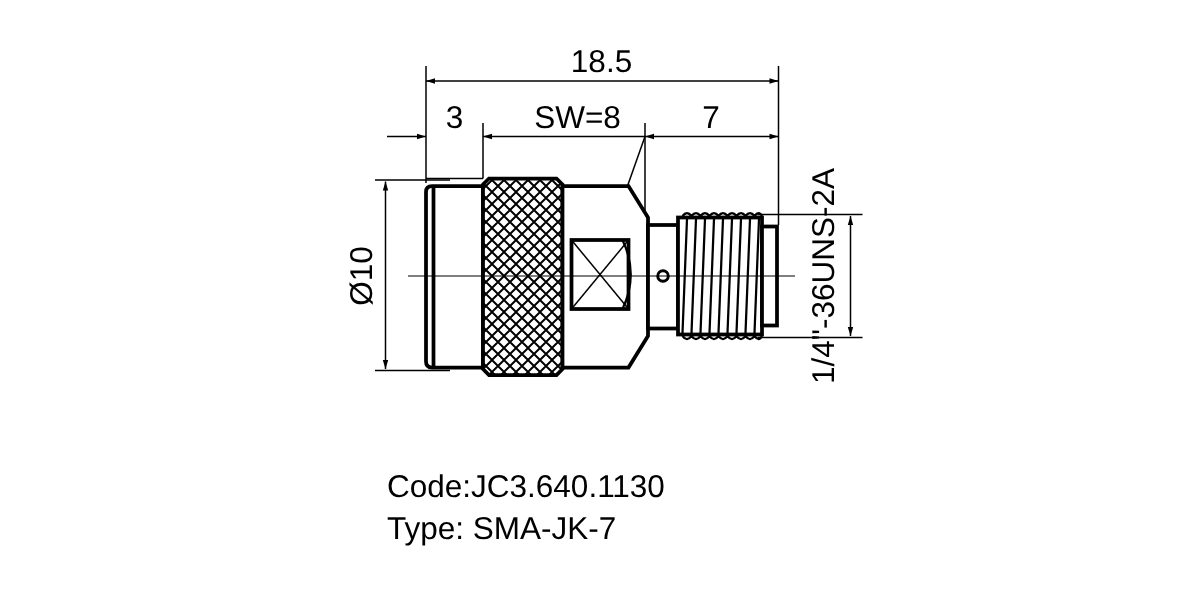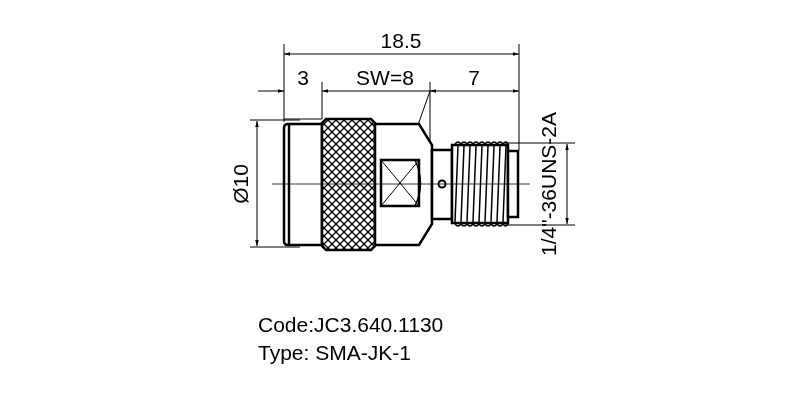--- a/index.html
+++ b/index.html
@@ -92,13 +92,13 @@
       <line x1="506" y1="146" x2="503" y2="222"></line>
     </g>
 
     <rect x="508" y="151" width="10" height="66" stroke-width="2.5"></rect>
   </g>
 
   <line x1="272" y1="184" x2="530" y2="184" stroke="#000" stroke-width="0.8"></line>
 </svg>
 
 <div class="info" style="top:312px;">Code:JC3.640.1130</div>
-<div class="info" style="top:340px;">Type: SMA-JK-1</div>
+<div class="info" style="top:340px;">Type: SMA-JK-7</div>
 
 </body></html>

